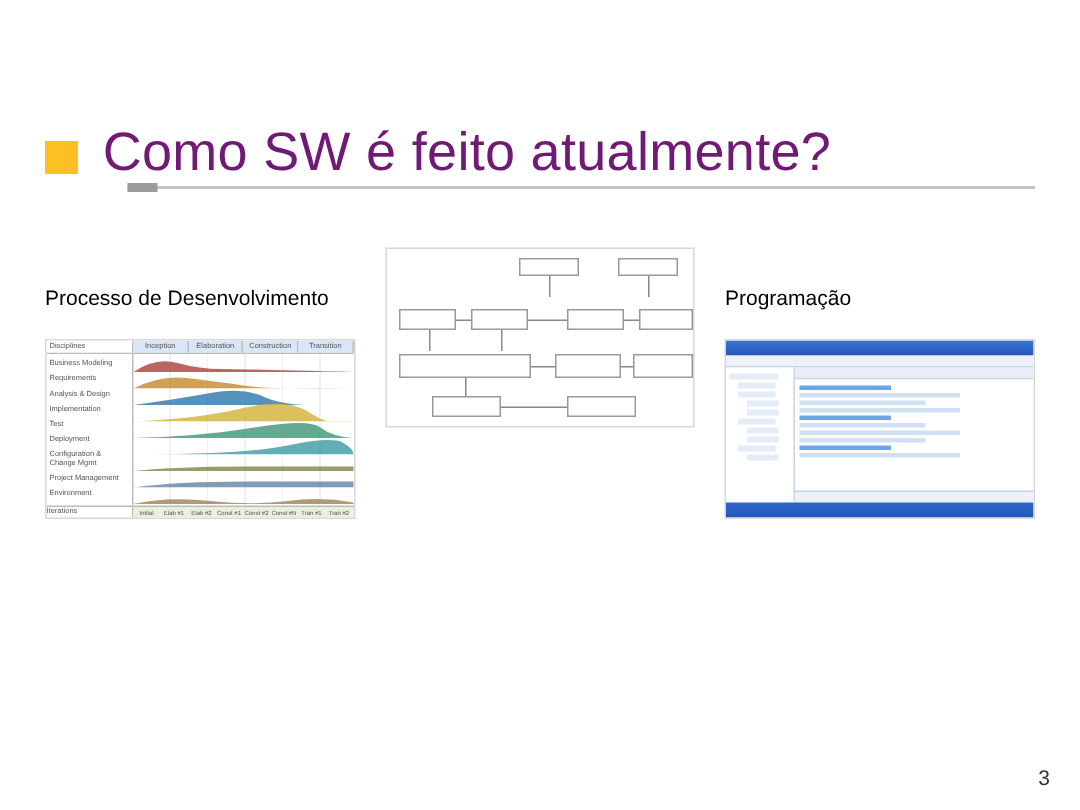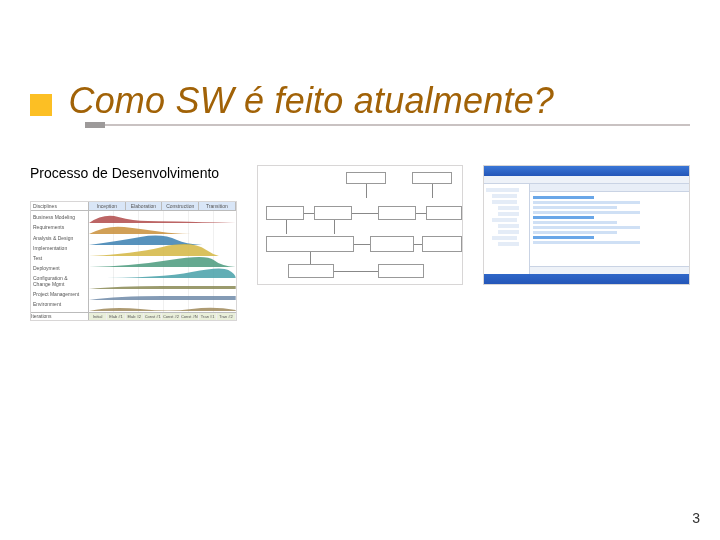--- a/index.html
+++ b/index.html
@@ -6,35 +6,34 @@
   html, body { width: 720px; height: 540px; font-family: Verdana, Arial, sans-serif; background: #fff; color: #000; }
   .slide { width: 720px; height: 540px; position: relative; padding: 0; }
 
   .title-wrap { position: absolute; top: 80px; left: 30px; right: 30px; }
   .title-bullet {
     display: inline-block; vertical-align: top;
     width: 22px; height: 22px; background: #fcbf24; margin-right: 12px;
     position: relative; top: 14px;
   }
   .title-text {
-    display: inline-block; font-size: 36px; color: #a16207; font-weight: 400;
+    display: inline-block; font-size: 36px; color: #701a75; font-weight: 400;
     letter-spacing: 0.2px;
-    font-style: italic;
   }
   .title-underline {
     position: absolute; left: 55px; right: 0; bottom: -4px;
     height: 2px; background: #c9c2c2;
   }
   .title-underline .notch {
     position: absolute; left: 0; bottom: -2px; width: 20px; height: 6px; background: #9d9a9a;
   }
 
   .columns { position: absolute; top: 165px; left: 30px; right: 30px; display: flex; gap: 20px; }
   .col { flex: 1; }
-  .col-title { font-size: 14px; font-weight: 400; min-height: 36px; }
+  .col-title { font-size: 14px; font-weight: 400; min-height: 36px; margin-top: 25px; }
 
   .thumb { width: 100%; height: 120px; border: 1px solid #d8d6d6; background: #fff; position: relative; overflow: hidden; }
 
   
   .rup { display: flex; flex-direction: column; height: 100%; font-size: 5px; color: #555; }
   .rup-header { display: flex; border-bottom: 1px solid #bbb; }
   .rup-header .lab { width: 58px; padding: 1px 2px; background:#fff; border-right:1px solid #bbb; }
   .rup-header .ph { flex:1; text-align:center; background:#d9e6f7; padding:1px 0; border-right:1px solid #bbb; }
   .rup-body { display:flex; flex:1; }
   .rup-disc { width:58px; border-right:1px solid #bbb; display:flex; flex-direction:column; justify-content:space-around; padding:2px; line-height:1.1; }
@@ -201,20 +200,21 @@
 
           <div class="ln" style="left:52px; top:86px; width:1px; height:12px;"></div>
           <div class="blk" style="left:30px; top:98px; width:46px; height:14px;"></div>
           <div class="blk" style="left:120px;top:98px; width:46px; height:14px;"></div>
           <div class="ln" style="left:76px; top:105px; width:44px; height:1px;"></div>
         </div>
       </div>
     </div>
 
     <div class="col">
+      <div class="col-title">Programação</div>
       <div class="thumb">
         <div class="ide">
           <div class="ide-titlebar"></div>
           <div class="ide-menu"></div>
           <div class="ide-body">
             <div class="ide-tree">
               <div class="node"></div>
               <div class="node n2"></div>
               <div class="node n2"></div>
               <div class="node n3"></div>

